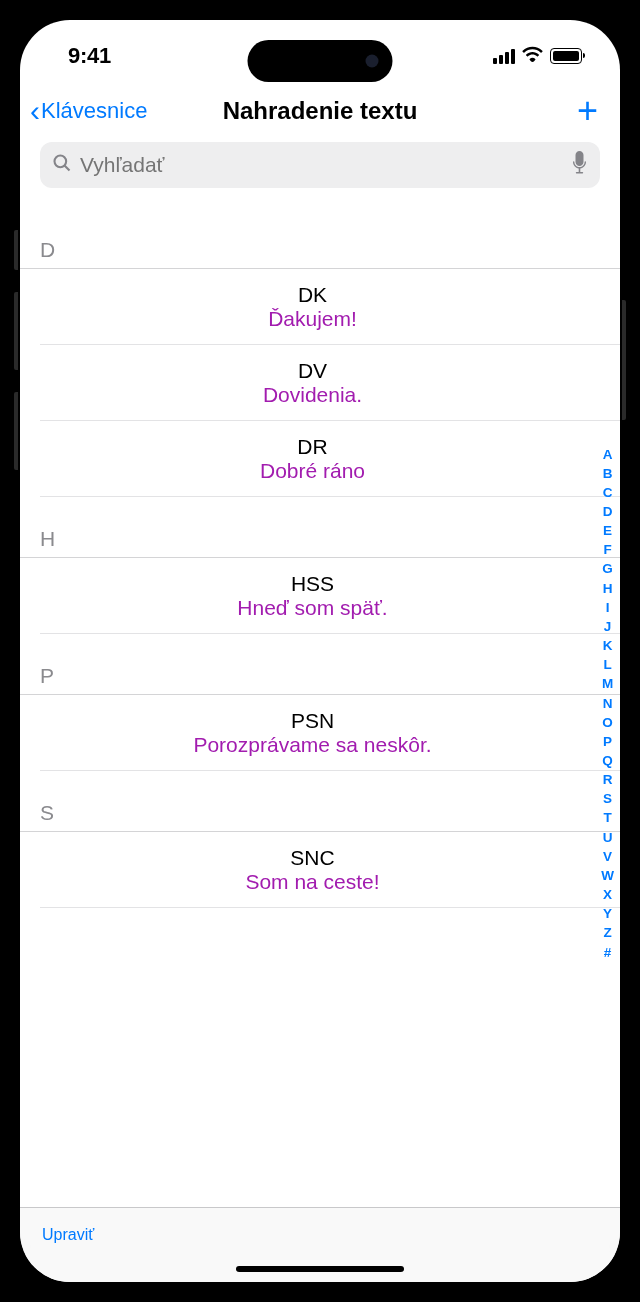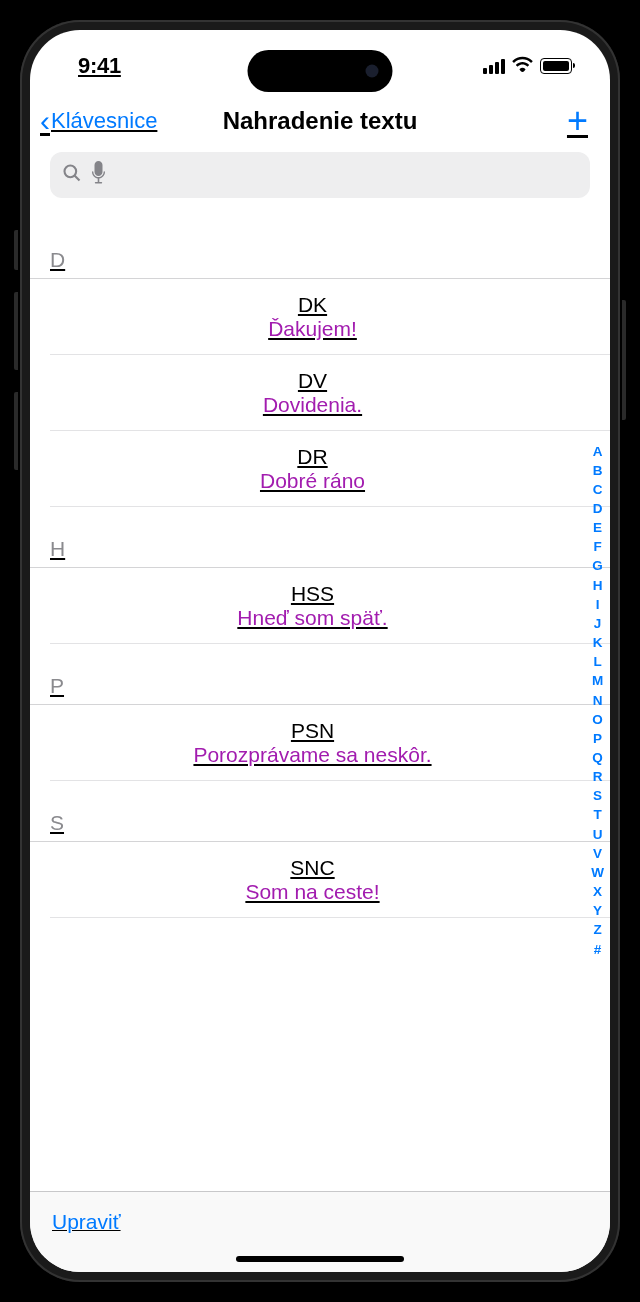--- a/index.html
+++ b/index.html
@@ -11,24 +11,22 @@
       background: #000;
       position: relative;
       padding: 20px;
     }
     
     .phone-body {
       width: 100%;
       height: 100%;
       background: #1a1a1a;
       border-radius: 60px;
-      padding: 10px;
       position: relative;
       box-shadow: inset 0 0 0 2px #333;
-      text-decoration: underline;
     }
     
     .screen {
       width: 100%;
       height: 100%;
       background: #fff;
       border-radius: 50px;
       overflow: hidden;
       position: relative;
       display: flex;
@@ -161,21 +159,21 @@
       line-height: 1.42;
       cursor: pointer;
     }
     
     .toolbar {
       border-top: 0.5px solid #c8c8ca;
       background: #f8f8f8e8;
       backdrop-filter: blur(10px);
       padding: 18px 22px 10px;
     }
-    .edit-btn { color: #007aff; font-size: 21px; cursor: pointer; }
+    .edit-btn { color: #007aff; font-size: 16px; cursor: pointer; }
     
     .home-indicator {
       display: flex;
       justify-content: center;
       padding: 12px 0 10px;
       background: #f8f8f8e8;
     }
     .home-indicator span { width: 168px; height: 6px; background: #000; border-radius: 4px; }
     
     .side-buttons { position: absolute; pointer-events: none; }
@@ -233,20 +231,21 @@
       </div>
 
       <div class="search-wrap">
         <div class="search-bar">
           <span class="search-icon">
             <svg width="20" height="20" viewBox="0 0 24 24" fill="none" stroke="currentColor" stroke-width="2.5">
                 <circle cx="10" cy="10" r="7"></circle>
                 <line x1="21" y1="21" x2="15" y2="15"></line>
               </svg>
           </span>
+          <input class="search-input" placeholder="Vyhľadať" style="">
           <span class="mic-icon">
             <svg width="17" height="24" viewBox="0 0 17 24" fill="currentColor">
                 <path d="M8.5 15c2.2 0 4-1.8 4-4V4c0-2.2-1.8-4-4-4s-4 1.8-4 4v7c0 2.2 1.8 4 4 4zm6.5-4c0 3.3-2.5 6-5.7 6.4V21h2.2c.4 0 .7.3.7.7s-.3.7-.7.7H5.5c-.4 0-.7-.3-.7-.7s.3-.7.7-.7h2.2v-3.6C4.5 17 2 14.3 2 11c0-.4.3-.7.7-.7s.7.3.7.7c0 2.8 2.3 5.1 5.1 5.1s5.1-2.3 5.1-5.1c0-.4.3-.7.7-.7s.7.3.7.7z"></path>
               </svg>
           </span>
         </div>
       </div>
 
       <div class="content" id="list-content">
         <div class="section-header">D</div>

